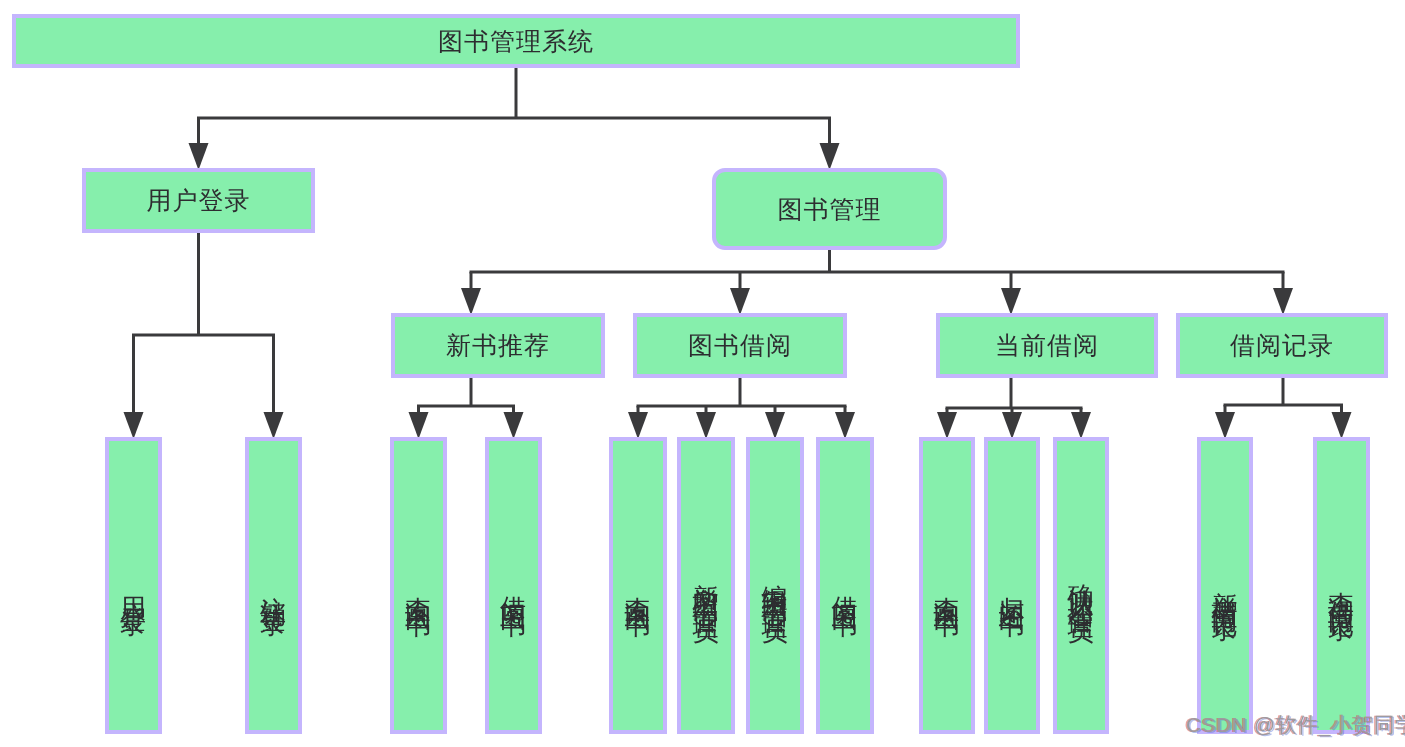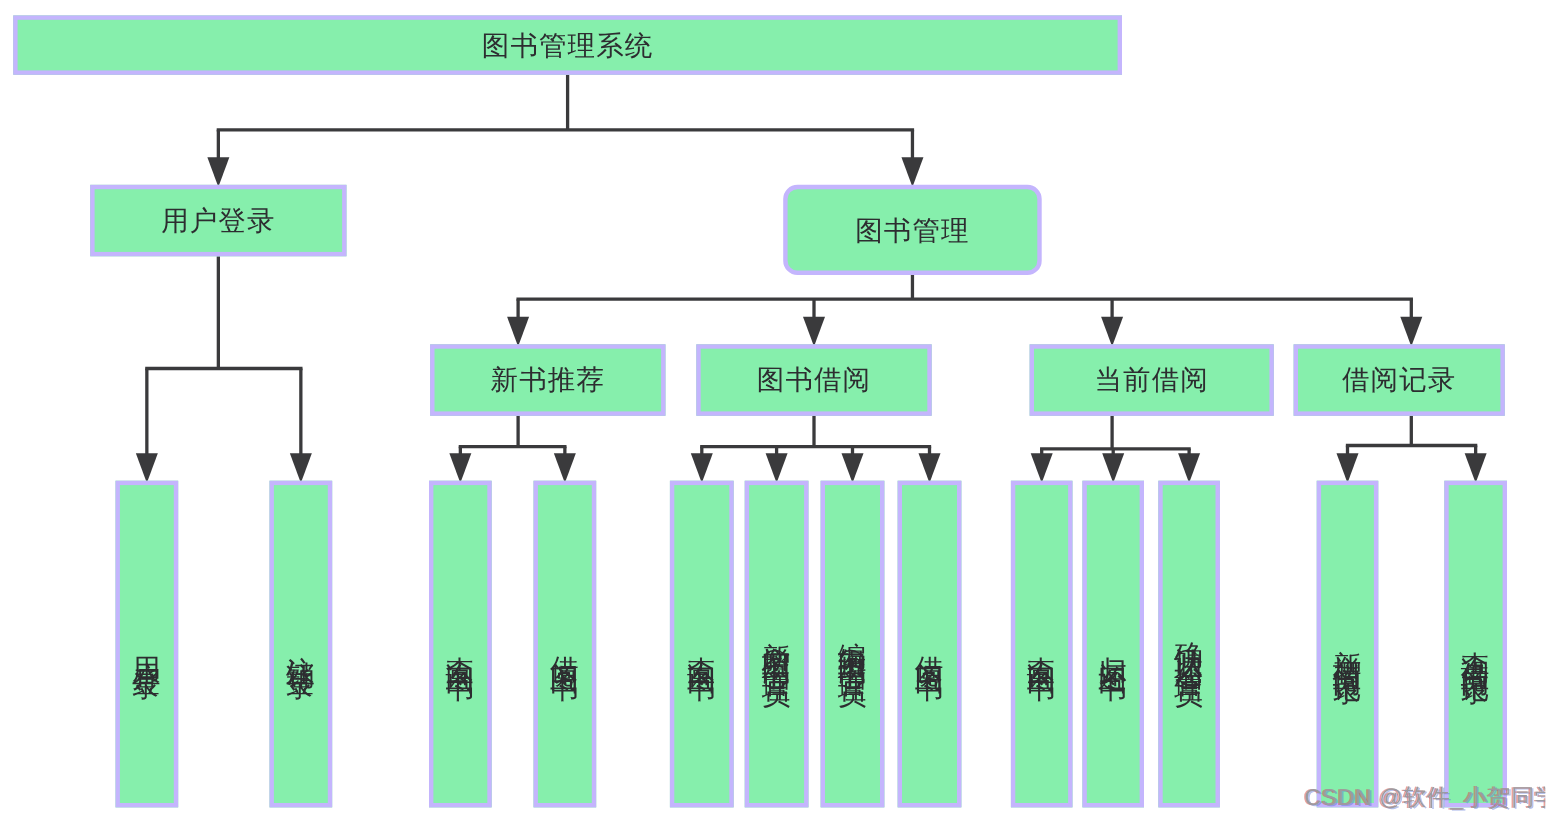--- a/index.html
+++ b/index.html
@@ -115,21 +115,21 @@
       <line x1="1341.5" y1="405" x2="1341.5" y2="414" stroke="#3a3a3c" stroke-width="3"></line>
       <polygon points="1331.5,412 1351.5,412 1341.5,439" fill="#3a3a3c"></polygon>
     </svg>
   <div id="nodes">
       <div class="node horizontal" style="left: 12px; top: 14px; width: 1008px; height: 54px;">图书管理系统</div>
       <div class="node horizontal" style="left: 82px; top: 168px; width: 233px; height: 65px;">用户登录</div>
       <div class="node horizontal" style="left: 712px; top: 168px; width: 235px; height: 82px; border-radius: 13px;">图书管理</div>
       <div class="node horizontal" style="left: 364px; top: 313px; width: 214px; height: 65px; margin-left: 27px;">新书推荐</div>
       <div class="node horizontal" style="left: 633px; top: 313px; width: 214px; height: 65px; text-align: right;">图书借阅</div>
       <div class="node horizontal" style="left: 900px; top: 313px; width: 222px; height: 65px; margin-left: 36px;">当前借阅</div>
-      <div class="node horizontal" style="left: 1176px; top: 313px; width: 192px; height: 65px;">借阅记录</div>
+      <div class="node horizontal" style="left: 1176px; top: 313px; width: 212px; height: 65px;">借阅记录</div>
       <div class="node vertical" style="left: 105px; top: 437px; width: 57px; height: 297px;">用户登录</div>
       <div class="node vertical" style="left: 245px; top: 437px; width: 57px; height: 297px;">注销登录</div>
       <div class="node vertical" style="left: 390px; top: 437px; width: 57px; height: 297px;">查询图书</div>
       <div class="node vertical" style="left: 485px; top: 437px; width: 57px; height: 297px;">借阅图书</div>
       <div class="node vertical" style="left: 609px; top: 437px; width: 58px; height: 297px;">查询图书</div>
       <div class="node vertical" style="left: 677px; top: 437px; width: 58px; height: 297px;">新增图书（管理员）</div>
       <div class="node vertical" style="left: 746px; top: 437px; width: 58px; height: 297px;">编辑图书（管理员）</div>
       <div class="node vertical" style="left: 816px; top: 437px; width: 58px; height: 297px;">借阅图书</div>
       <div class="node vertical" style="left: 919px; top: 437px; width: 56px; height: 297px;">查询图书</div>
       <div class="node vertical" style="left: 984px; top: 437px; width: 56px; height: 297px;">归还图书</div>

